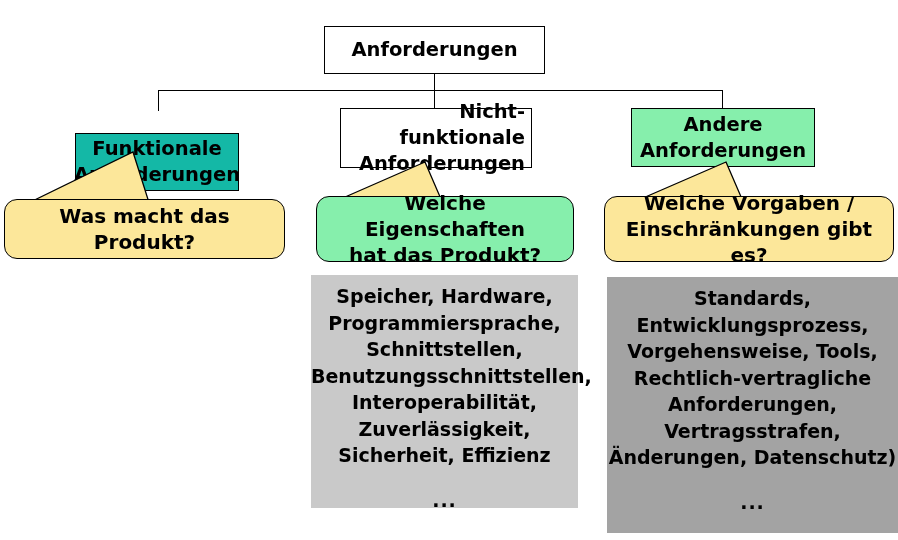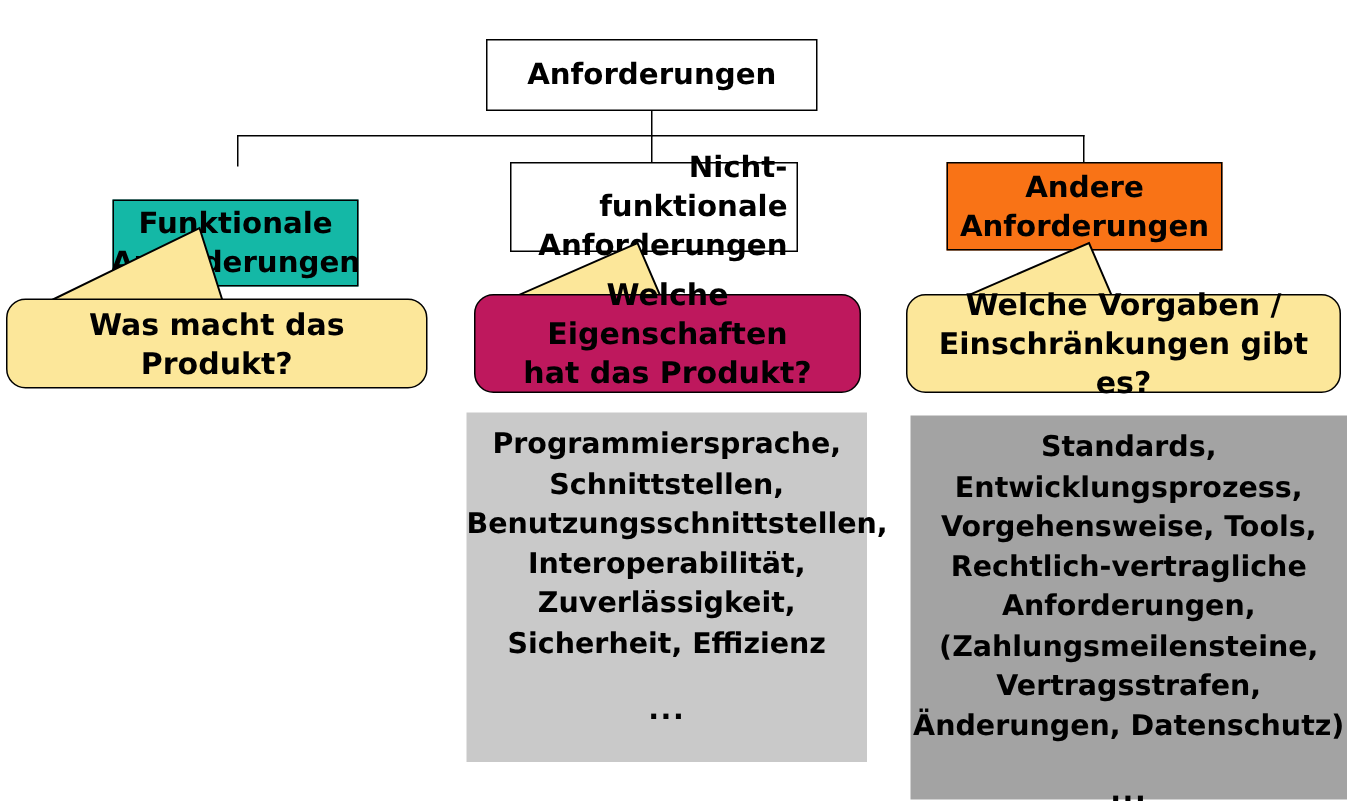--- a/index.html
+++ b/index.html
@@ -122,60 +122,60 @@
   </div>
 
   <div class="node" id="node-func" style="background: #14b8a6; border-color: rgb(0, 0, 0); margin-top: 23px;">
     <span class="node-text"><span>Funktionale</span><br><span>Anforderungen</span></span>
   </div>
 
   <div class="node" id="node-nonfunc" style="background: rgb(255, 255, 255); border-color: rgb(0, 0, 0); text-align: right;">
     <span class="node-text"><span>Nicht-funktionale</span><br><span>Anforderungen</span></span>
   </div>
 
-  <div class="node" id="node-other" style="background: #f97316; border-color: rgb(0, 0, 0);">
+  <div class="node" id="node-other" style="background: #86efac; border-color: rgb(0, 0, 0);">
     <span class="node-text"><span>Andere</span><br><span>Anforderungen</span></span>
   </div>
 
   <svg class="tail-svg" id="tail-func" viewBox="0 0 300 70">
     <polygon points="133,2 152,62 10,62" fill="#fce79a" stroke="#000000" stroke-width="1.3"></polygon>
   </svg>
   <svg class="tail-svg" id="tail-nonfunc" viewBox="0 0 300 70">
     <polygon points="125,12 144,56 20,58" fill="#fce79a" stroke="#000000" stroke-width="1.3"></polygon>
   </svg>
   <svg class="tail-svg" id="tail-other" viewBox="0 0 308 70">
     <polygon points="136,12 155,56 30,58" fill="#fce79a" stroke="#000000" stroke-width="1.3"></polygon>
   </svg>
 
   <div class="callout" id="callout-func" style="background: rgb(252, 231, 154); border-color: rgb(0, 0, 0);">
     <span class="callout-text">Was macht das Produkt?</span>
   </div>
 
-  <div class="callout" id="callout-nonfunc" style="background: #be185d; border-color: rgb(0, 0, 0); align-items: flex-end;">
+  <div class="callout" id="callout-nonfunc" style="background: #86efac; border-color: rgb(0, 0, 0);">
     <span class="callout-text"><span>Welche Eigenschaften</span><br><span>hat das Produkt?</span></span>
   </div>
 
   <div class="callout" id="callout-other" style="background: rgb(252, 231, 154); border-color: rgb(0, 0, 0);">
     <span class="callout-text"><span>Welche Vorgaben /</span><br><span>Einschränkungen gibt es?</span></span>
   </div>
 
   <div class="panel" id="panel-nonfunc" style="background: rgb(201, 201, 201);">
+      <span class="panel-line">Speicher, Hardware,</span>
       <span class="panel-line">Programmiersprache,</span>
       <span class="panel-line">Schnittstellen,</span>
       <span class="panel-line">Benutzungsschnittstellen,</span>
       <span class="panel-line">Interoperabilität,</span>
       <span class="panel-line">Zuverlässigkeit,</span>
       <span class="panel-line">Sicherheit, Effizienz</span>
       <span class="panel-ellipsis">...</span>
     </div>
   <div class="panel" id="panel-other" style="background: #a3a3a3;">
       <span class="panel-line">Standards,</span>
       <span class="panel-line">Entwicklungsprozess,</span>
       <span class="panel-line">Vorgehensweise, Tools,</span>
       <span class="panel-line">Rechtlich-vertragliche</span>
       <span class="panel-line">Anforderungen,</span>
-      <span class="panel-line">(Zahlungsmeilensteine,</span>
       <span class="panel-line">Vertragsstrafen,</span>
       <span class="panel-line">Änderungen, Datenschutz)</span>
       <span class="panel-ellipsis">...</span>
     </div>
 
 </div>
 
 </body></html>

